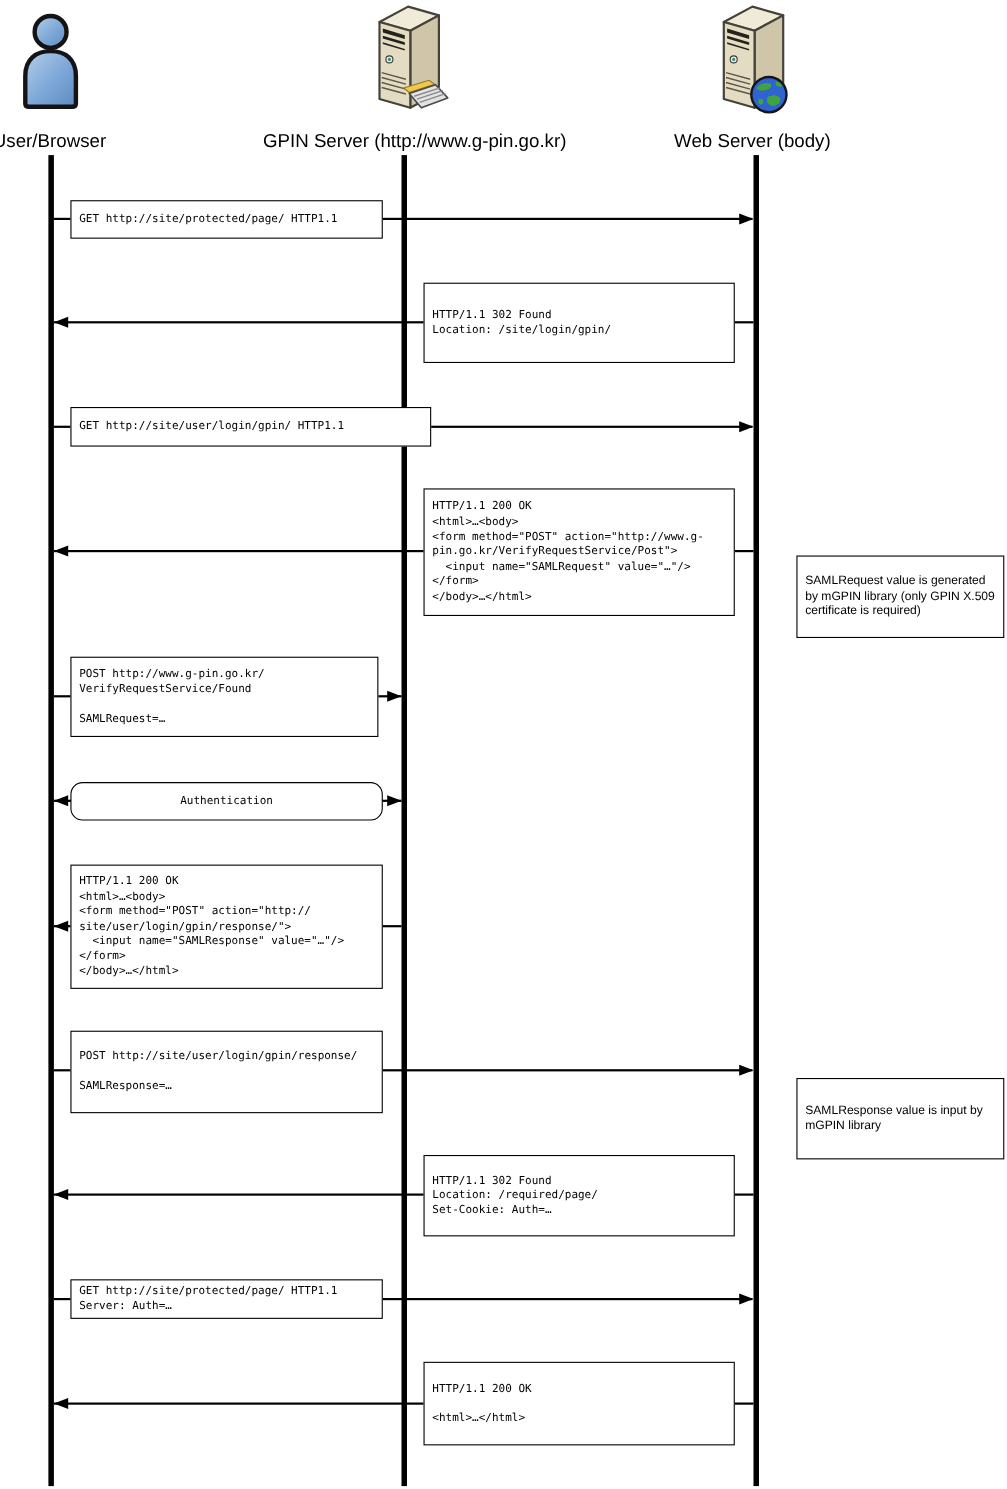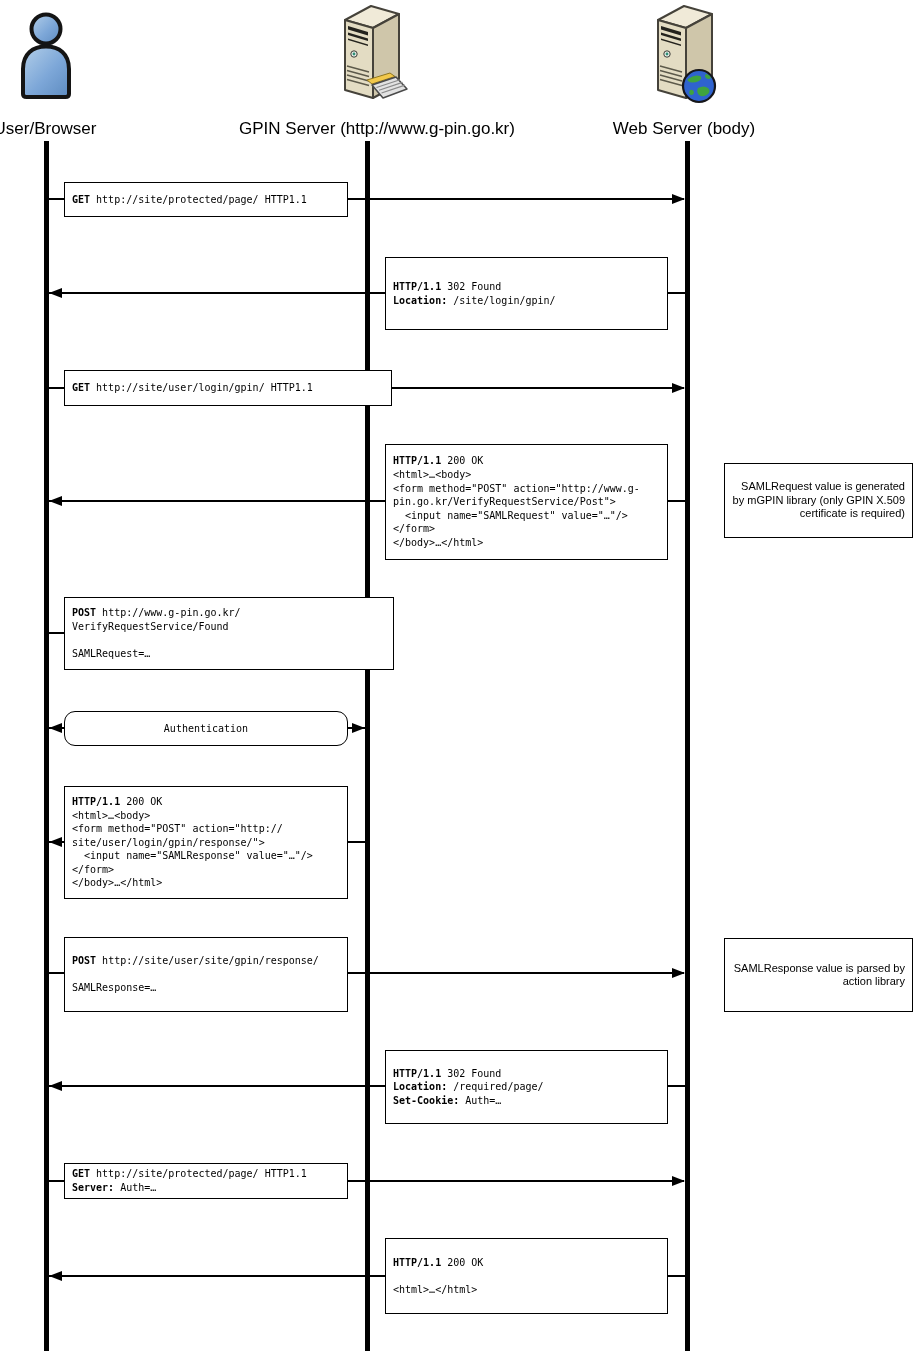--- a/index.html
+++ b/index.html
@@ -6,24 +6,24 @@
   html,body{background:#ffffff;}
   .canvas{position:relative;width:915px;height:1354px;background:#fff;font-family:"Liberation Sans",sans-serif;overflow:hidden;}
   .lifeline{position:absolute;width:5px;background:#000;}
   .hline{position:absolute;height:2px;background:#000;}
   .arr{position:absolute;width:0;height:0;border-top:5px solid transparent;border-bottom:5px solid transparent;}
   .arr-r{border-left:13px solid #000;}
   .arr-l{border-right:13px solid #000;}
   .msg{position:absolute;background:#fff;border:1.5px solid #000;display:flex;flex-direction:column;justify-content:center;
        padding:4px 7px;font-family:"DejaVu Sans Mono","Liberation Mono",monospace;font-size:10px;line-height:13.6px;color:#000;}
   .msg .mline{white-space:pre;}
-  .msg .b{font-weight:700;}
+  .msg .b{font-weight:400;}
   .msg.center{align-items:center;border-radius:11px;}
   .note{position:absolute;background:#fff;border:1px solid #000;display:flex;align-items:center;justify-content:center;
-        text-align:right;padding:5px 7px;font-size:11px;line-height:13.5px;color:#000;}
+        text-align:left;padding:5px 7px;font-size:11px;line-height:13.5px;color:#000;margin-top:42px;}
   .actor-icon{position:absolute;}
   .actor-label{position:absolute;font-size:17px;color:#000;white-space:nowrap;transform:translateX(-50%);margin-top:13px;}
 </style>
 </head>
 <body>
 
 <div class="canvas">
 
   <svg class="actor-icon" style="left:17px;top:8px" width="58" height="92" viewBox="0 0 58 92">
     <defs>
@@ -126,21 +126,21 @@
   <div class="msg" style="left:385px;top:444px;width:283px;height:116px">
       <div class="mline"><span class="b">HTTP/1.1</span><span> 200 OK</span></div>
       <div class="mline"><span>&lt;html&gt;…&lt;body&gt;</span></div>
       <div class="mline"><span>&lt;form method="POST" action="http://www.g-</span></div>
       <div class="mline"><span>pin.go.kr/VerifyRequestService/Post"&gt;</span></div>
       <div class="mline"><span>  &lt;input name="SAMLRequest" value="…"/&gt;</span></div>
       <div class="mline"><span>&lt;/form&gt;</span></div>
       <div class="mline"><span>&lt;/body&gt;…&lt;/html&gt;</span></div>
     </div>
 
-  <div class="msg" style="left:64px;top:597px;width:330px;height:73px">
+  <div class="msg" style="left:64px;top:597px;width:280px;height:73px">
       <div class="mline"><span class="b">POST</span><span> http://www.g-pin.go.kr/</span></div>
       <div class="mline"><span>VerifyRequestService/Found</span></div>
       <div class="mline">&nbsp;</div>
       <div class="mline"><span>SAMLRequest=…</span></div>
     </div>
 
   <div class="msg center" style="left:64px;top:711px;width:284px;height:35px">
       <div class="mline"><span>Authentication</span></div>
     </div>
 
@@ -148,21 +148,21 @@
       <div class="mline"><span class="b">HTTP/1.1</span><span> 200 OK</span></div>
       <div class="mline"><span>&lt;html&gt;…&lt;body&gt;</span></div>
       <div class="mline"><span>&lt;form method="POST" action="http://</span></div>
       <div class="mline"><span>site/user/login/gpin/response/"&gt;</span></div>
       <div class="mline"><span>  &lt;input name="SAMLResponse" value="…"/&gt;</span></div>
       <div class="mline"><span>&lt;/form&gt;</span></div>
       <div class="mline"><span>&lt;/body&gt;…&lt;/html&gt;</span></div>
     </div>
 
   <div class="msg" style="left:64px;top:937px;width:284px;height:75px">
-      <div class="mline"><span class="b">POST</span><span> http://site/user/site/gpin/response/</span></div>
+      <div class="mline"><span class="b">POST</span><span> http://site/user/login/gpin/response/</span></div>
       <div class="mline">&nbsp;</div>
       <div class="mline"><span>SAMLResponse=…</span></div>
     </div>
 
   <div class="msg" style="left:385px;top:1050px;width:283px;height:74px">
       <div class="mline"><span class="b">HTTP/1.1</span><span> 302 Found</span></div>
       <div class="mline"><span class="b">Location:</span><span> /required/page/</span></div>
       <div class="mline"><span class="b">Set-Cookie:</span><span> Auth=…</span></div>
     </div>
 
@@ -172,15 +172,15 @@
     </div>
 
   <div class="msg" style="left:385px;top:1238px;width:283px;height:76px">
       <div class="mline"><span class="b">HTTP/1.1</span><span> 200 OK</span></div>
       <div class="mline">&nbsp;</div>
       <div class="mline"><span>&lt;html&gt;…&lt;/html&gt;</span></div>
     </div>
 
   <div class="note" style="left:724px;top:463px;width:189px;height:75px">SAMLRequest value is generated by mGPIN library (only GPIN X.509 certificate is required)</div>
 
-  <div class="note" style="left:724px;top:938px;width:189px;height:74px">SAMLResponse value is parsed by action library</div>
+  <div class="note" style="left:724px;top:938px;width:189px;height:74px">SAMLResponse value is input by mGPIN library</div>
 
 </div>
 
 </body></html>

